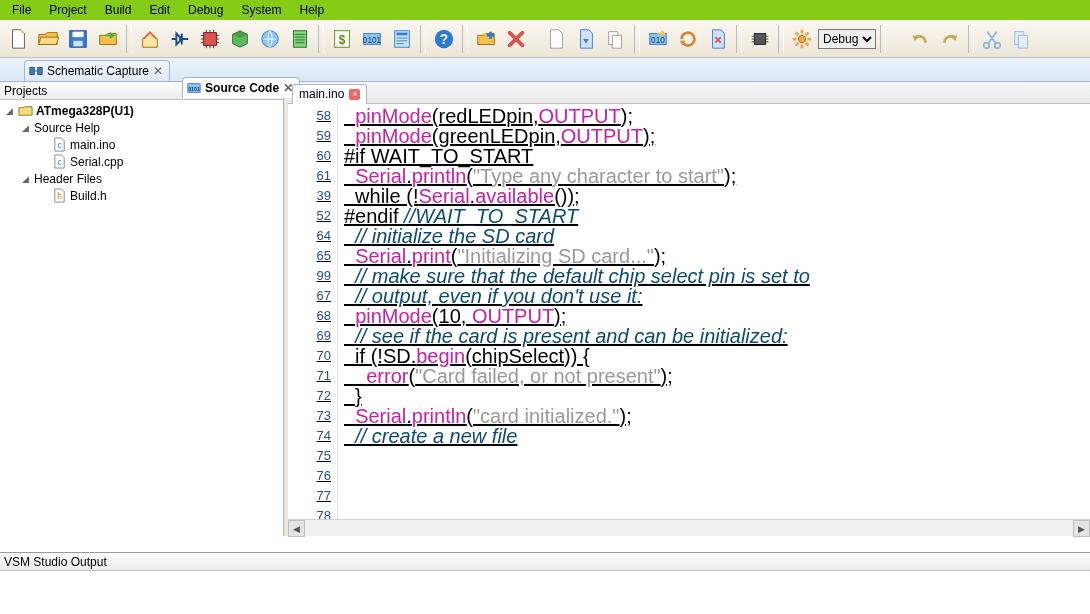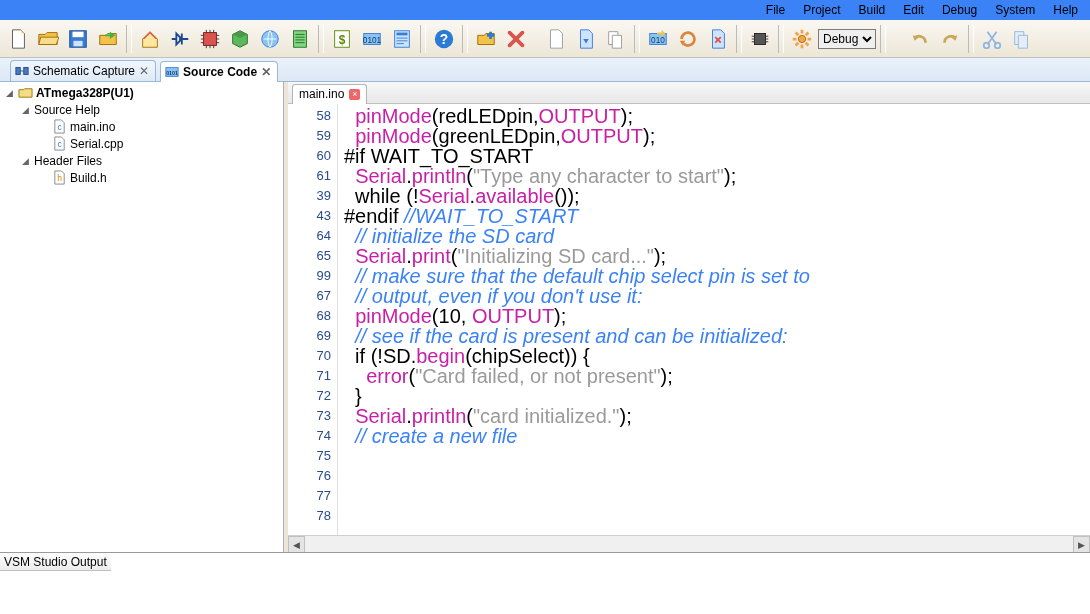--- a/index.html
+++ b/index.html
@@ -1,52 +1,52 @@
 <!DOCTYPE html>
 <html><head>
 <meta charset="utf-8">
 <style>
 * { box-sizing: border-box; margin: 0; padding: 0; font-family: "Segoe UI", Tahoma, sans-serif; }
 body { background: #fff; width: 1090px; height: 614px; overflow: hidden; display: flex; flex-direction: column; }
-.menubar { height: 20px; background: #3b82f6; display: flex; align-items: center; padding: 0 4px; font-size: 12px; gap: 2px; justify-content: flex-end; }
+.menubar { height: 20px; background: #84cc16; display: flex; align-items: center; padding: 0 4px; font-size: 12px; gap: 2px; }
 .menubar span { padding: 2px 8px; cursor: default; }
 .toolbar-row { height: 38px; background: linear-gradient(#faf8f3,#ede6d6); border-bottom: 1px solid #c0c0c0; display: flex; align-items: center; padding: 0 4px; gap: 2px; }
 .tbtn { width: 28px; height: 28px; display: flex; align-items: center; justify-content: center; border-radius: 3px; cursor: pointer; }
 .tbtn svg { width: 22px; height: 22px; }
 .tsep { width: 6px; height: 28px; border-left: 1px solid #bbb; border-right: 1px solid #fff; margin: 0 2px; }
 select.config { font-size: 12px; height: 20px; border: 1px solid #7a7a7a; }
-.tabs-row { height: 24px; background: linear-gradient(#eaf2fb,#dce8f5); border-bottom: 1px solid #9db8d6; display: flex; align-items: flex-end; padding-left: 10px; gap: 4px; }
+.tabs-row { height: 24px; background: linear-gradient(#eaf2fb,#dce8f5); border-bottom: 1px solid #9db8d6; display: flex; align-items: flex-end; padding-left: 24px; gap: 12px; }
 .doc-tab { height: 21px; display: flex; align-items: center; gap: 4px; padding: 0 6px 0 4px; font-size: 12px; border: 1px solid #9db8d6; border-bottom: none; border-radius: 4px 4px 0 0; background: linear-gradient(#f0f6fd,#dfeaf7); }
-.doc-tab.active { background: #fff; font-weight: bold; position: relative; top: 1px; }
+.doc-tab.active { background: #fff; font-weight: bold; position: relative; top: 17px; }
 .doc-tab .x { color: #666; font-size: 12px; cursor: pointer; }
 .tab-icon { width: 14px; height: 14px; }
 .main-area { flex: 1; display: flex; min-height: 0; background: #fff; }
 .left-panel { width: 284px; border-right: 1px solid #b0b0b0; display: flex; flex-direction: column; }
 .panel-header { height: 18px; background: linear-gradient(#fdfdfd,#ececec); border-bottom: 1px solid #c0c0c0; font-size: 12px; padding: 0 4px; display: flex; align-items: center; justify-content: space-between; }
 .panel-header .sq { width: 14px; height: 13px; border: 1px solid #888; background: #fff; cursor: pointer; font-size: 9px; display:flex; align-items:center; justify-content:center; }
 .tree { flex: 1; overflow: auto; font-size: 12px; padding: 2px 0; background: #fff; }
 .tree-row { display: flex; align-items: center; height: 17px; gap: 3px; white-space: nowrap; }
 .tree-row .exp { width: 11px; height: 11px; display:flex; align-items:center; justify-content:center; color:#666; font-size:9px; }
 .tree-row .ticon { width: 15px; height: 15px; flex-shrink:0; }
 .right-panel { flex: 1; display: flex; flex-direction: column; min-width: 0; }
 .editor-tabs { height: 22px; background: linear-gradient(#f7f7f7,#e8e8e8); display: flex; align-items: center; padding-left: 4px; border-bottom: 1px solid #c0c0c0; }
 .ed-tab { height: 20px; background: #fff; border: 1px solid #b5b5b5; border-bottom: none; border-radius: 3px 3px 0 0; padding: 0 6px; display: flex; align-items: center; font-size: 12px; gap: 5px; position: relative; top: 1px; }
 .ed-tab .cx { width:11px; height:11px; background:#e66; border-radius:2px; font-size:9px; line-height:11px; text-align:center; color:#fff; cursor:pointer; }
-.editor-body { flex: 1; display: flex; overflow: hidden; background: #fff; font-family: Arial, sans-serif; }
+.editor-body { flex: 1; display: flex; overflow: hidden; background: #fff; font-family: Arial, sans-serif; text-decoration: underline; }
 .gutter { width: 50px; background: #fff; text-align: right; color: #2a4b8d; font-size: 13px; padding-top: 2px; line-height: 20px; border-right: 1px solid #e0e0e0; }
 .gutter div { padding-right: 6px; }
 .code { flex: 1; font-size: 20px; padding: 2px 0 0 6px; line-height: 20px; white-space: pre; overflow: auto; }
 .code .mag { color: #c721a6; }
-.code .grn { color: #3b82f6; font-style: italic; }
+.code .grn { color: #0c4a6e; font-style: italic; }
 .code .gry { color: #9a9a9a; }
 .code .blk { color: #000; }
 .hscroll { height: 17px; background: #f0f0f0; border-top: 1px solid #d0d0d0; display:flex; }
 .hscroll .arr { width:17px; height:17px; background:#e4e4e4; border:1px solid #c0c0c0; font-size:9px; display:flex; align-items:center; justify-content:center; color:#555; cursor:pointer; }
 .hscroll .trk { flex:1; }
-.output-panel { height: 62px; border-top: 1px solid #9a9a9a; display: flex; flex-direction: row; background: #fff; }
+.output-panel { height: 62px; border-top: 1px solid #9a9a9a; display: flex; flex-direction: column; background: #fff; margin-top: 16px; }
 .output-header { height: 18px; background: linear-gradient(#fdfdfd,#ececec); border-bottom: 1px solid #c0c0c0; font-size: 12px; padding: 0 4px; display:flex; align-items:center; }
 .output-body { flex:1; background:#fff; }
 .divider-v { width: 4px; background: #ece6d8; cursor: ew-resize; }
 </style>
 </head>
 <body>
 
 <div class="menubar">
   <span>File</span>
   <span>Project</span>
@@ -256,20 +256,24 @@
         <rect x="1" y="3" width="14" height="10" fill="#89c4f4" stroke="#3a7bd5"></rect>
         <text x="8" y="11" font-size="6" text-anchor="middle" fill="#14396a">0101</text>
       </svg>
     <span>Source Code</span>
     <span class="x">✕</span>
   </div>
 </div>
 
 <div class="main-area">
   <div class="left-panel">
+    <div class="panel-header">
+      <span>Projects</span>
+      <span class="sq">▢</span>
+    </div>
     <div class="tree">
       <div class="tree-row" style="padding-left:4px">
         <span class="exp">◢</span>
         <svg class="ticon" viewBox="0 0 16 16">
             <path fill="#f4dc8a" stroke="#9a7b00" d="M1 5h5l1-1h8v9H1z"></path>
           </svg>
         <b>ATmega328P(U1)</b>
       </div>
       <div class="tree-row" style="padding-left:20px">
         <span class="exp">◢</span>
@@ -310,21 +314,21 @@
         <span class="cx">×</span>
       </div>
     </div>
     <div class="editor-body">
       <div class="gutter" id="gutter">
           <div>58</div>
           <div>59</div>
           <div>60</div>
           <div>61</div>
           <div>39</div>
-          <div>43</div>
+          <div>52</div>
           <div>64</div>
           <div>65</div>
           <div>99</div>
           <div>67</div>
           <div>68</div>
           <div>69</div>
           <div>70</div>
           <div>71</div>
           <div>72</div>
           <div>73</div>

